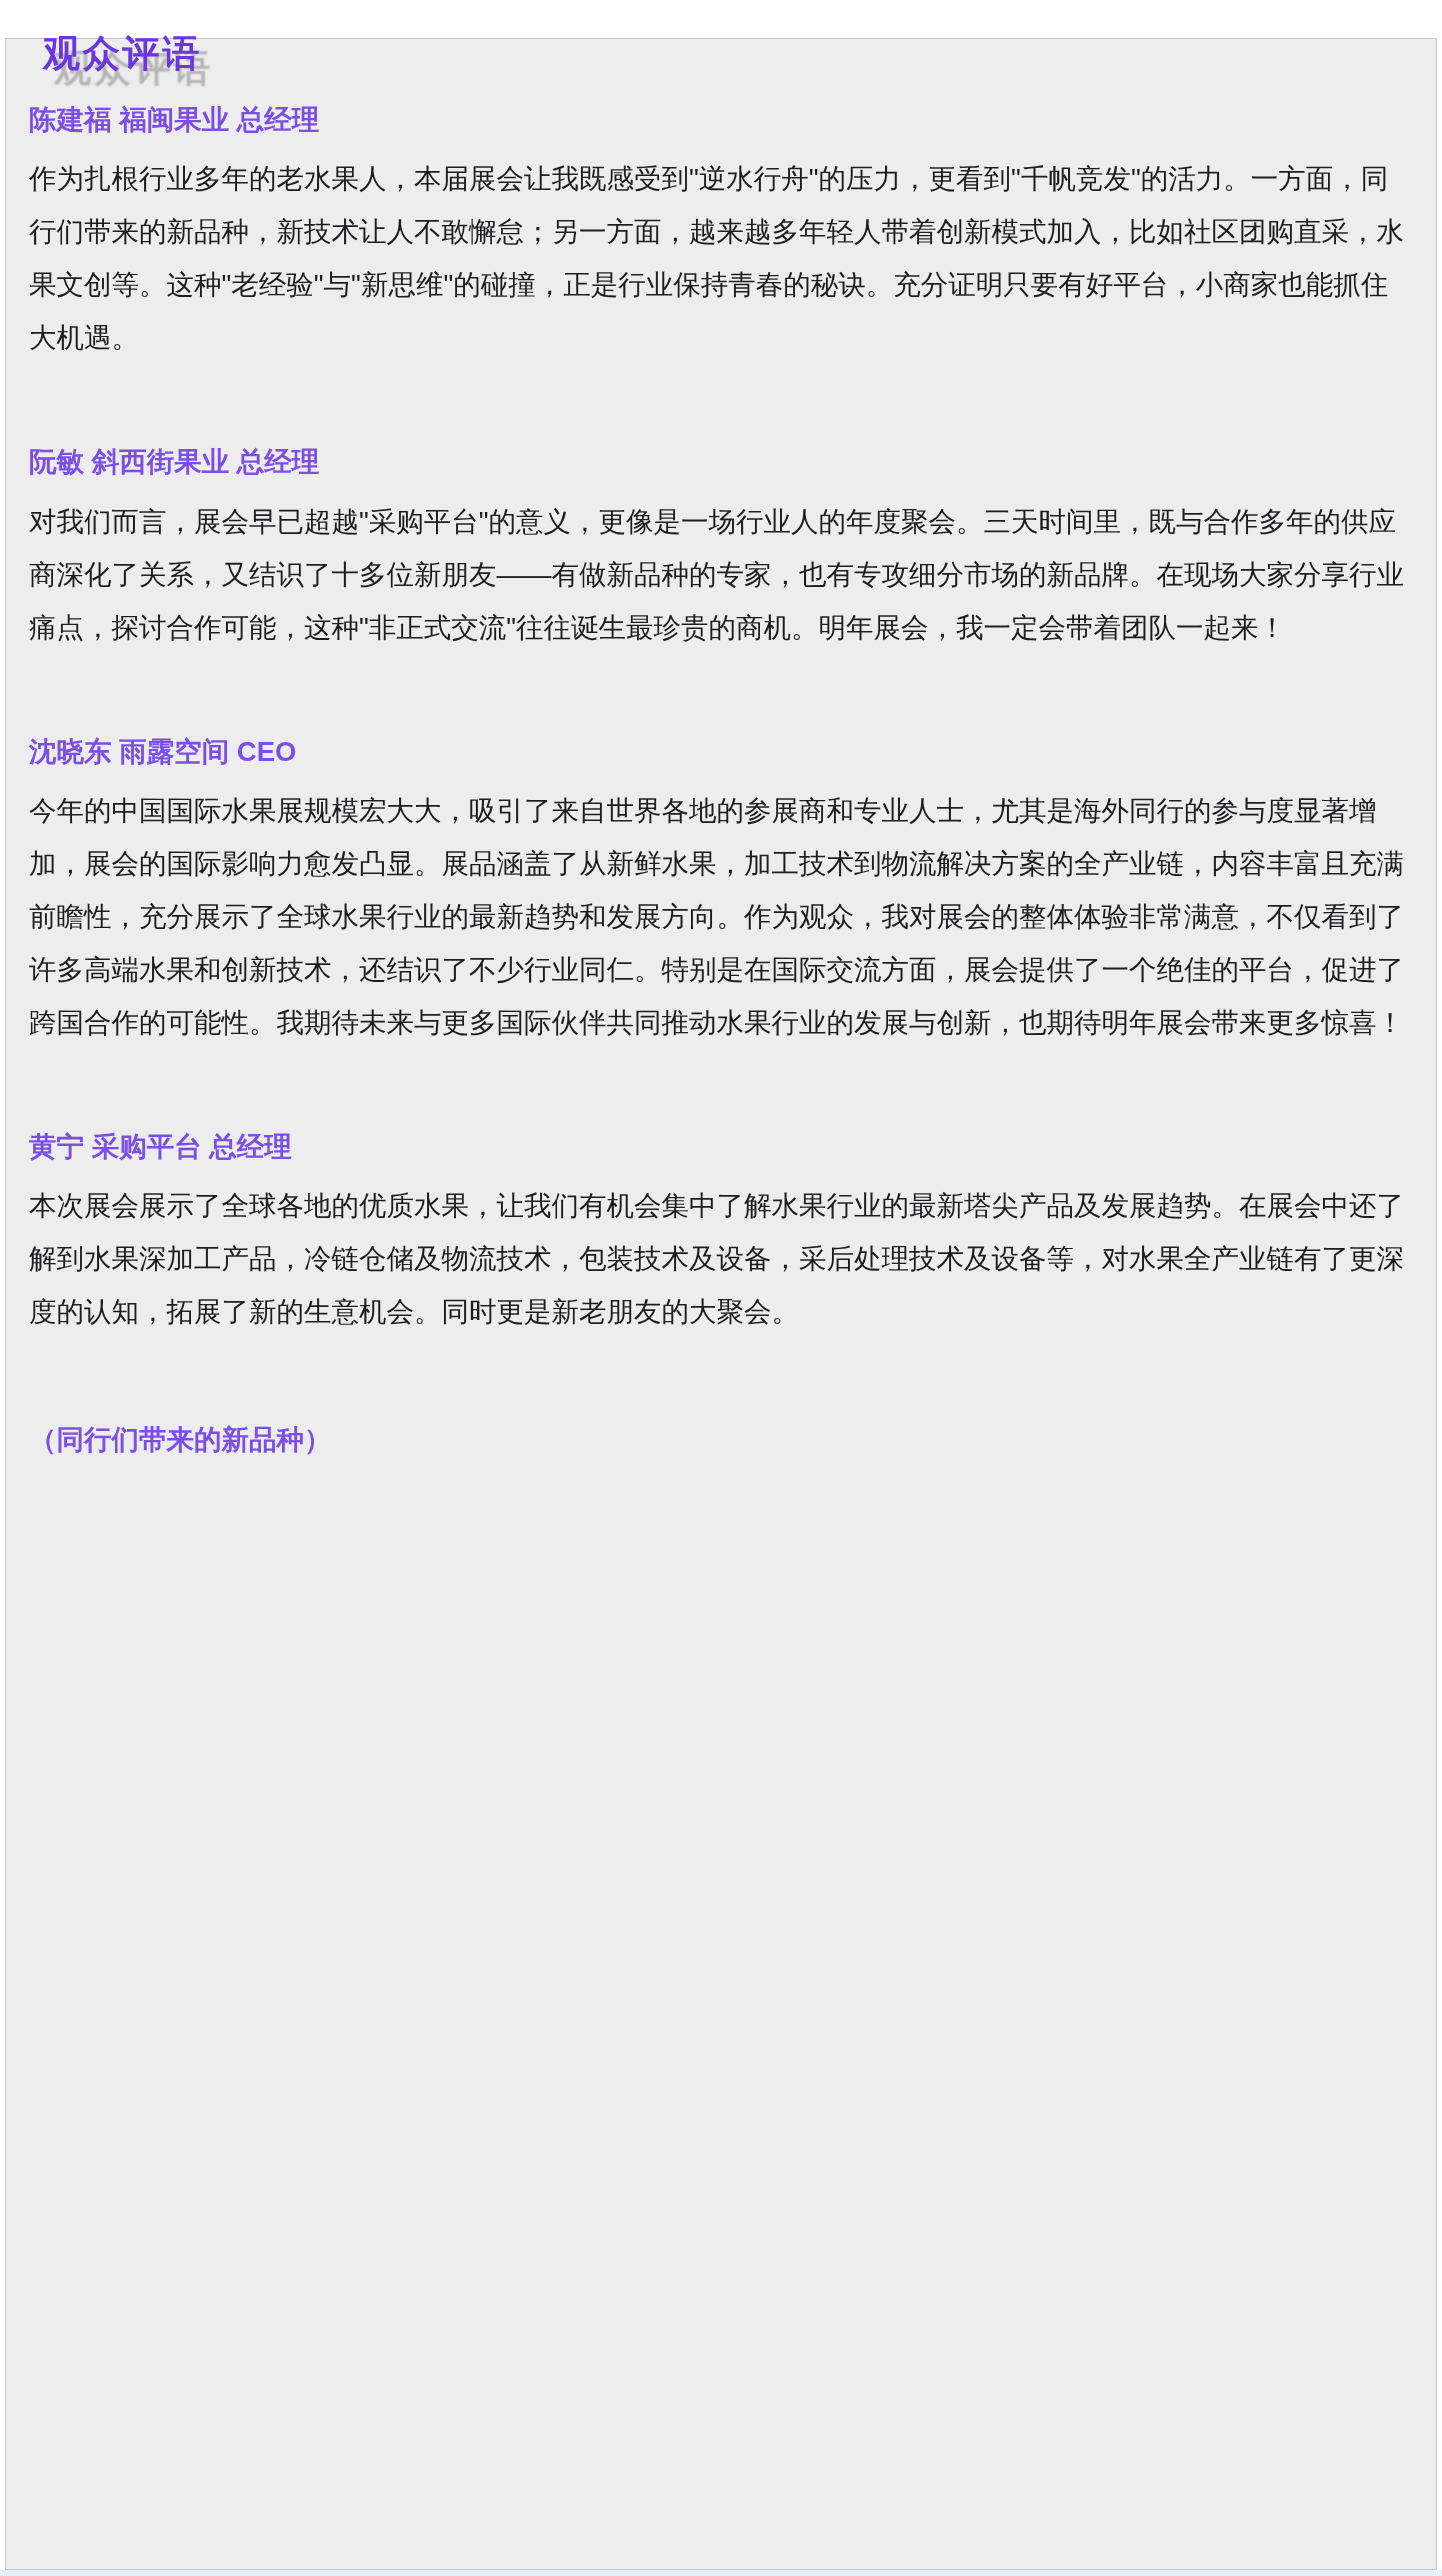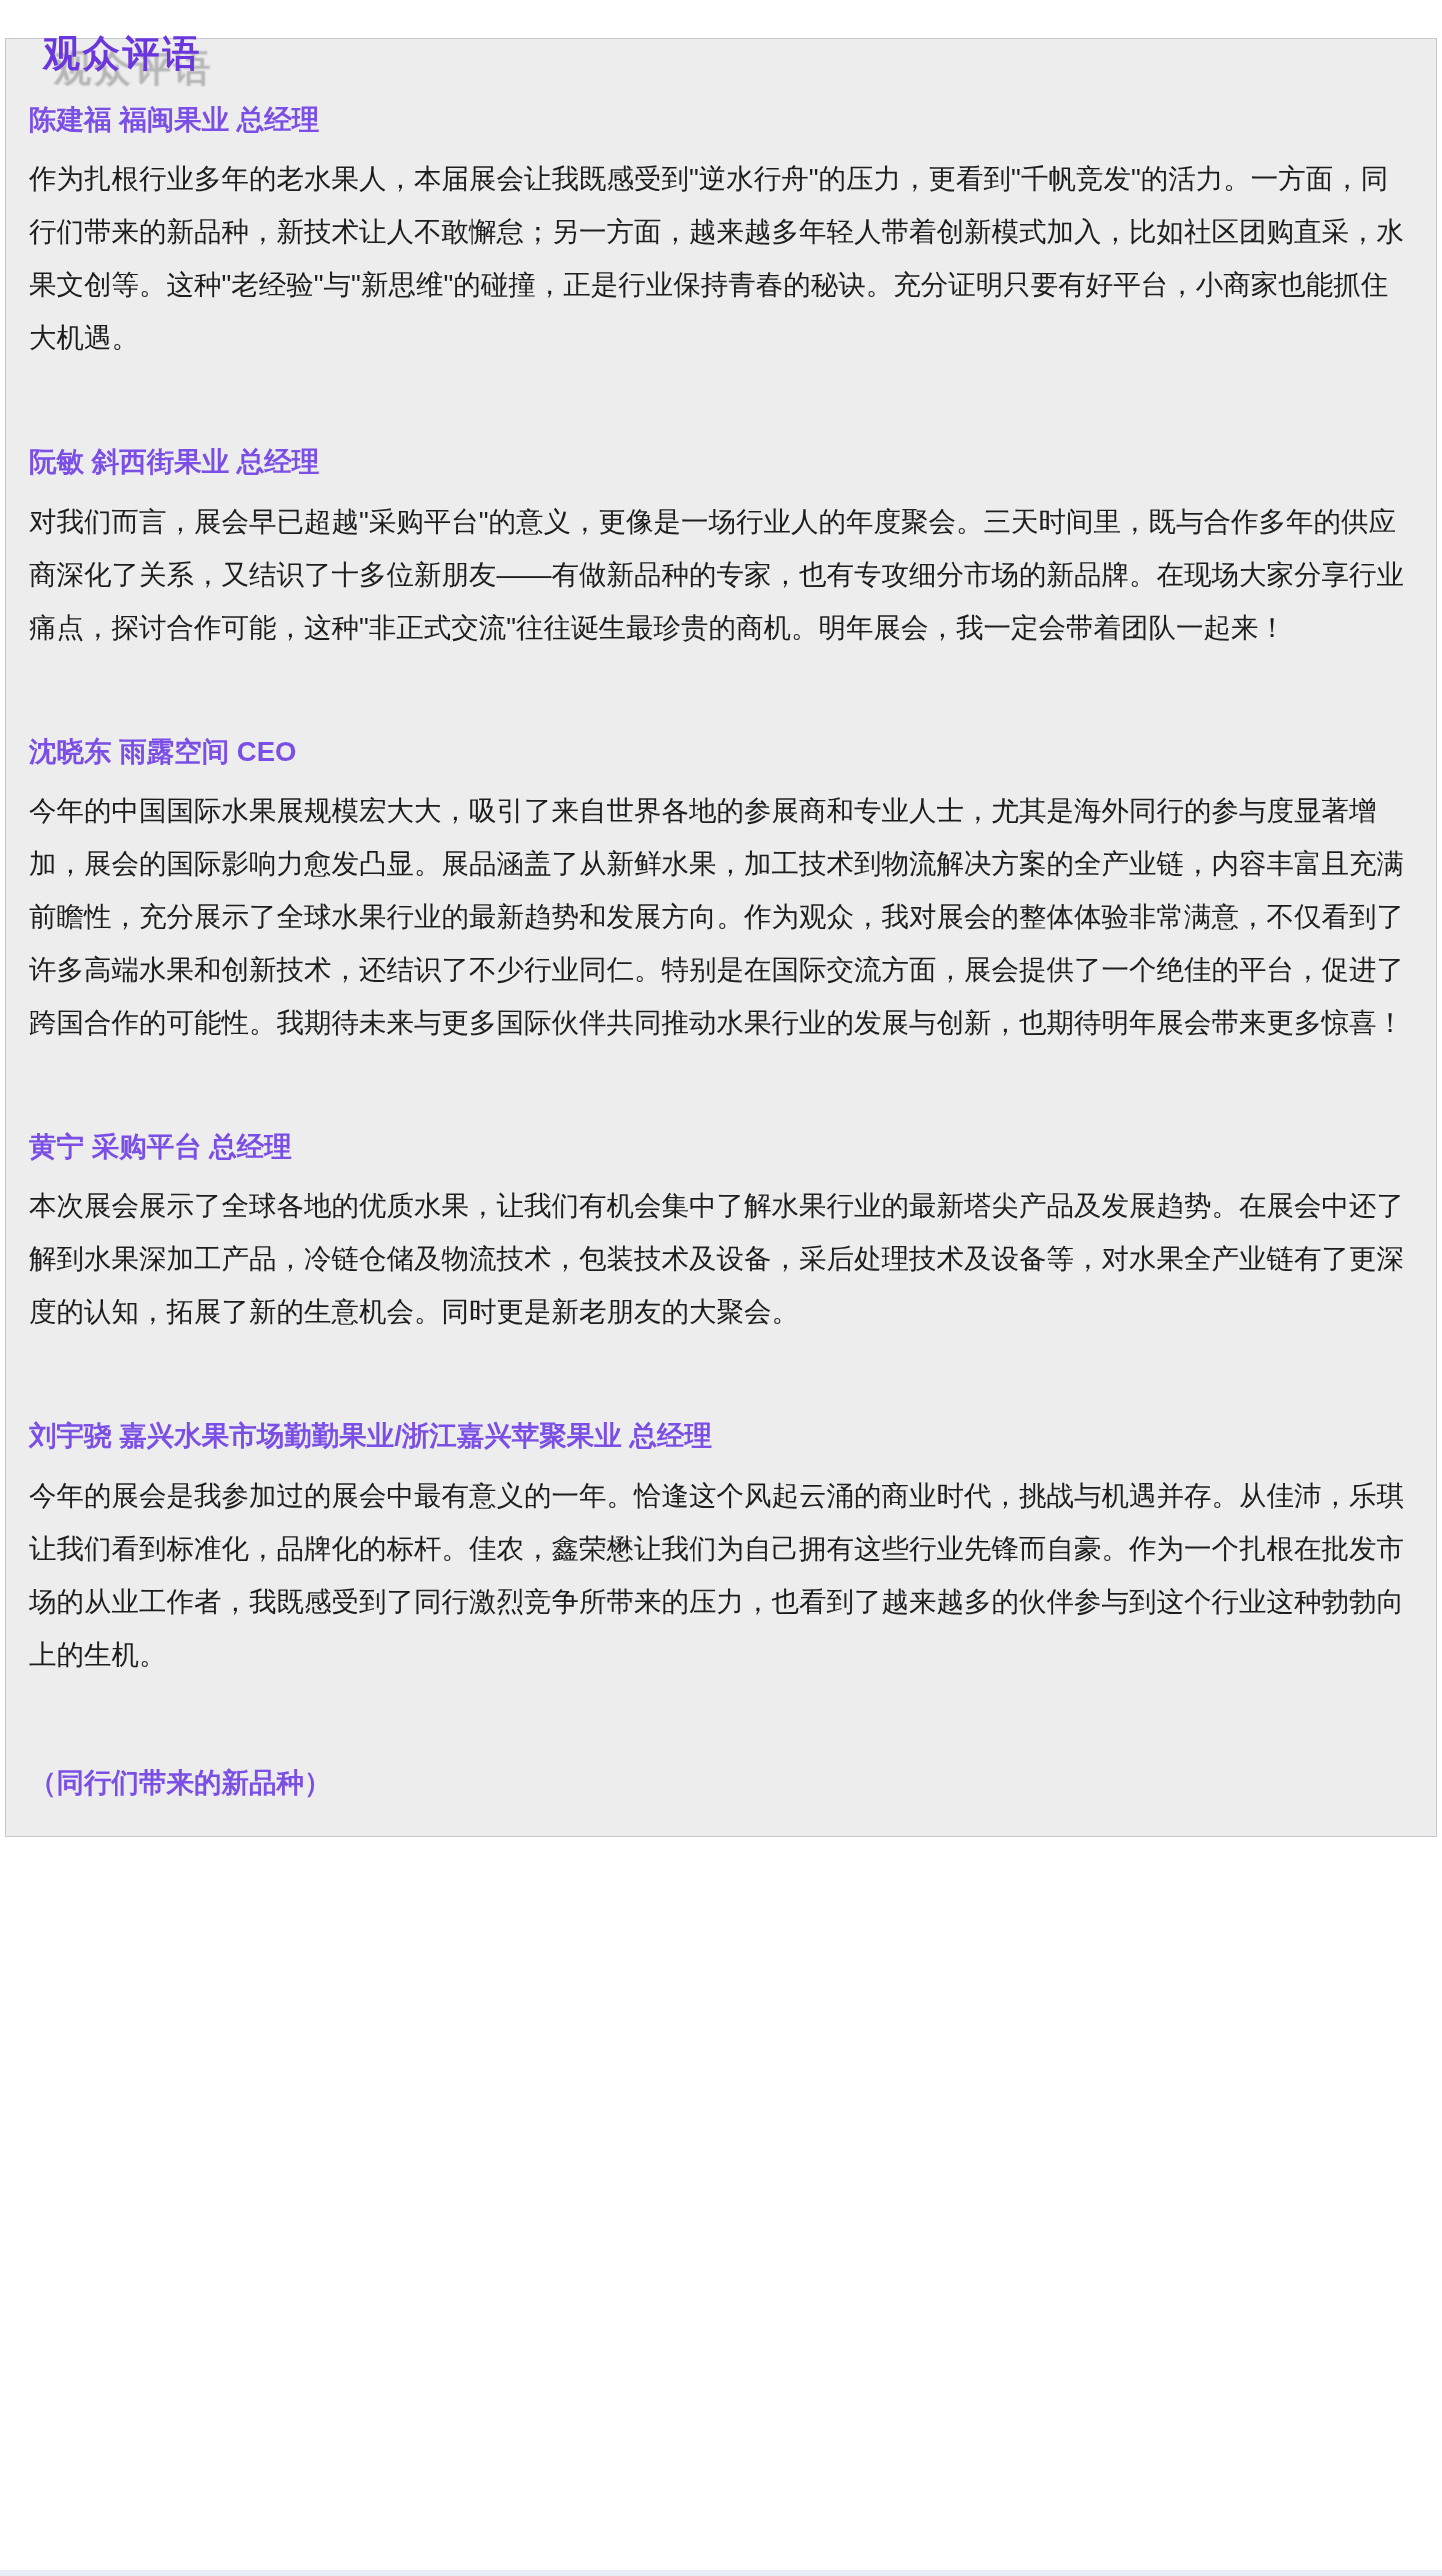--- a/index.html
+++ b/index.html
@@ -26,21 +26,21 @@
     text-shadow: 11.2px 14.6px 1.7px #b5b5b5;
     white-space: nowrap;
   }
 
   
   .panel {
     position: absolute;
     left: 4.5px;
     top: 38px;
     width: 1432px;
-    height: 1799px;
+    height: 2532px;
     box-sizing: border-box;
     background: #ededee;
     border: 1.1px solid #c5c8d2;
     padding: 63px 26px 0 23.6px;
     overflow: hidden;
   }
 
   .section { margin: 0; }
 
   .author {
@@ -101,23 +101,19 @@
 
   <div class="section">
     <h3 class="author">黄宁 采购平台 总经理</h3>
     <p class="comment">本次展会展示了全球各地的优质水果，让我们有机会集中了解水果行业的最新塔尖产品及发展趋势。在展会中还了解到水果深加工产品，冷链仓储及物流技术，包装技术及设备，采后处理技术及设备等，对水果全产业链有了更深度的认知，拓展了新的生意机会。同时更是新老朋友的大聚会。</p>
   </div>
 
 
   <div class="section">
   </div>
 
-  <div class="section">
-    <h3 class="author">刘宇骁 嘉兴水果市场勤勤果业/浙江嘉兴苹聚果业 总经理</h3>
-    <p class="comment">今年的展会是我参加过的展会中最有意义的一年。恰逢这个风起云涌的商业时代，挑战与机遇并存。从佳沛，乐琪让我们看到标准化，品牌化的标杆。佳农，鑫荣懋让我们为自己拥有这些行业先锋而自豪。作为一个扎根在批发市场的从业工作者，我既感受到了同行激烈竞争所带来的压力，也看到了越来越多的伙伴参与到这个行业这种勃勃向上的生机。</p>
-  </div>
 
   <p class="footnote">（同行们带来的新品种）</p>
 
 </div>
 
 <div class="page-bottom-strip"></div>
 
 
 </body></html>

